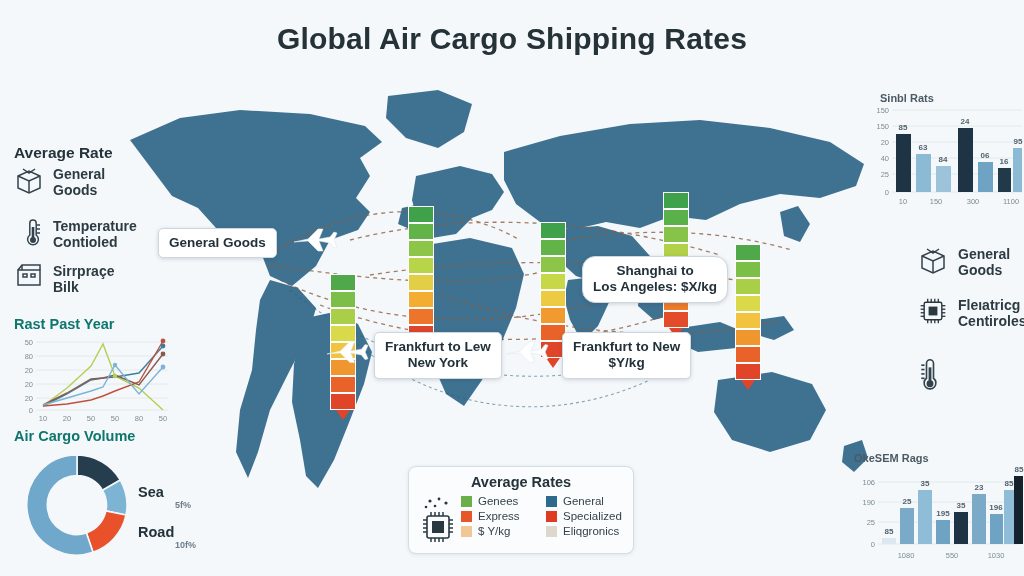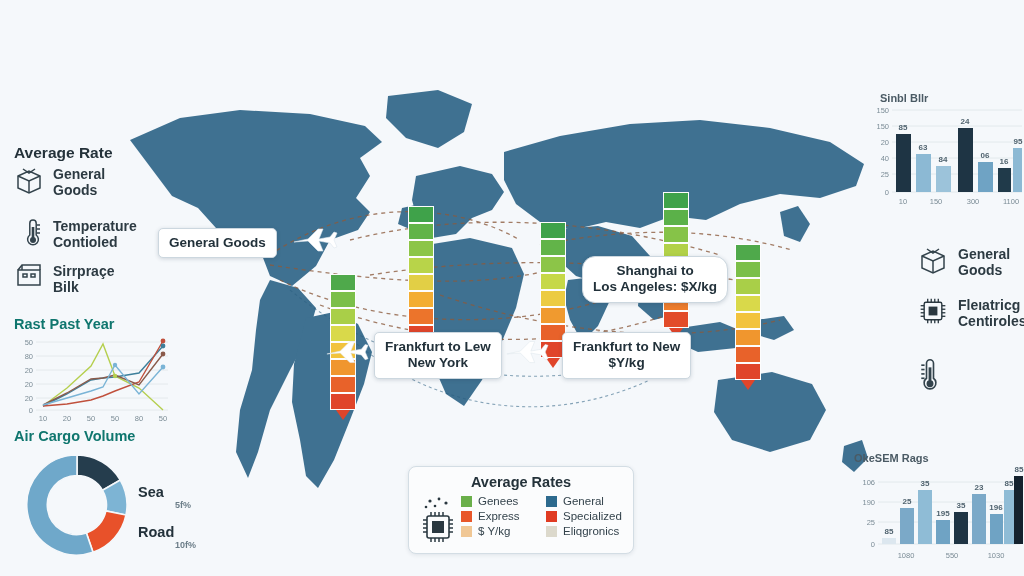--- a/index.html
+++ b/index.html
@@ -102,20 +102,21 @@
   #bar-bottom .bt { left: 10px; top: 4px; }
   #bar-bottom svg { top: 16px; }
   .tick { font-size: 7.5px; fill: #7b8c96; font-family: "Liberation Sans", sans-serif; }
   .vlab { font-size: 8px; fill: #50636f; font-weight: bold; font-family: "Liberation Sans", sans-serif; }
 </style>
 </head>
 <body>
 
 <div id="stage">
 
+  <div class="title">Global Air Cargo Shipping Rates</div>
 
   <div class="map-wrap">
     <svg class="map-svg" viewBox="0 0 790 420" preserveAspectRatio="none">
       <g fill="#3f7191">
 
         <path d="M10,60 L60,38 L120,30 L190,34 L245,46 L262,62 L240,78 L250,96 L236,118
                  L250,132 L238,150 L210,160 L196,186 L172,206 L150,196 L140,170 L120,150
                  L96,148 L78,128 L52,116 L34,92 Z"></path>
         <path d="M150,200 L178,208 L196,228 L188,256 L170,290 L150,330 L138,372 L128,398
                  L116,372 L120,330 L132,290 L136,250 L140,220 Z"></path>
@@ -466,21 +467,21 @@
         <circle cx="11" cy="26" r="3.2" fill="#33434c" stroke="none"></circle>
         <line x1="3" y1="9" x2="6" y2="9"></line>
           <line x1="3" y1="13" x2="6" y2="13"></line>
         <line x1="3" y1="17" x2="6" y2="17"></line>
           <line x1="3" y1="21" x2="6" y2="21"></line>
       </svg>
     </span>
   </div>
 
   <div class="barchart" id="bar-top">
-    <div class="bt">Sinbl Bllr</div>
+    <div class="bt">Sinbl Rats</div>
     <svg width="158" height="112" viewBox="0 0 158 112">
       <g stroke="#dde4ea" stroke-width=".8">
         <line x1="26" y1="6" x2="156" y2="6"></line>
           <line x1="26" y1="22" x2="156" y2="22"></line>
         <line x1="26" y1="38" x2="156" y2="38"></line>
           <line x1="26" y1="54" x2="156" y2="54"></line>
         <line x1="26" y1="70" x2="156" y2="70"></line>
           <line x1="26" y1="88" x2="156" y2="88"></line>
       </g>
       <g class="tick" text-anchor="end">

